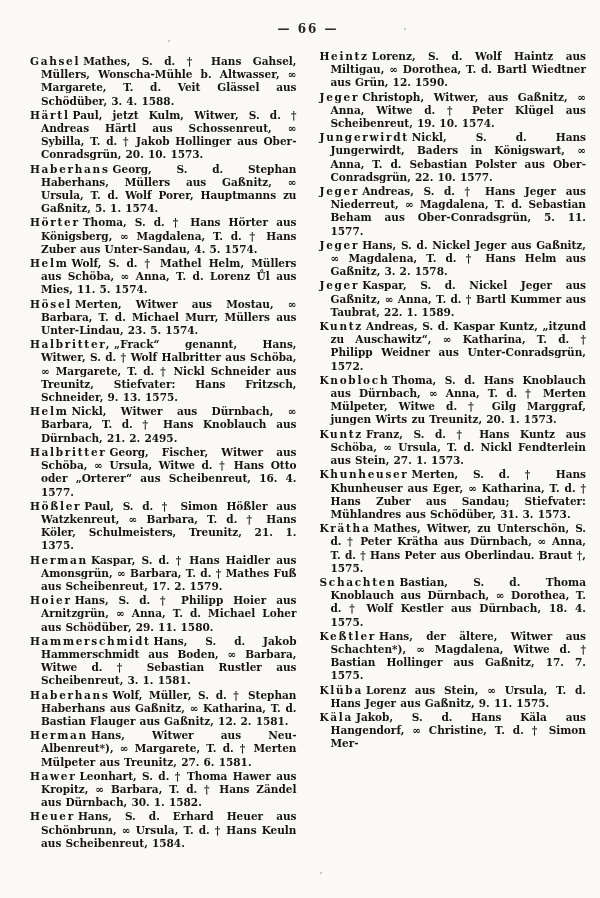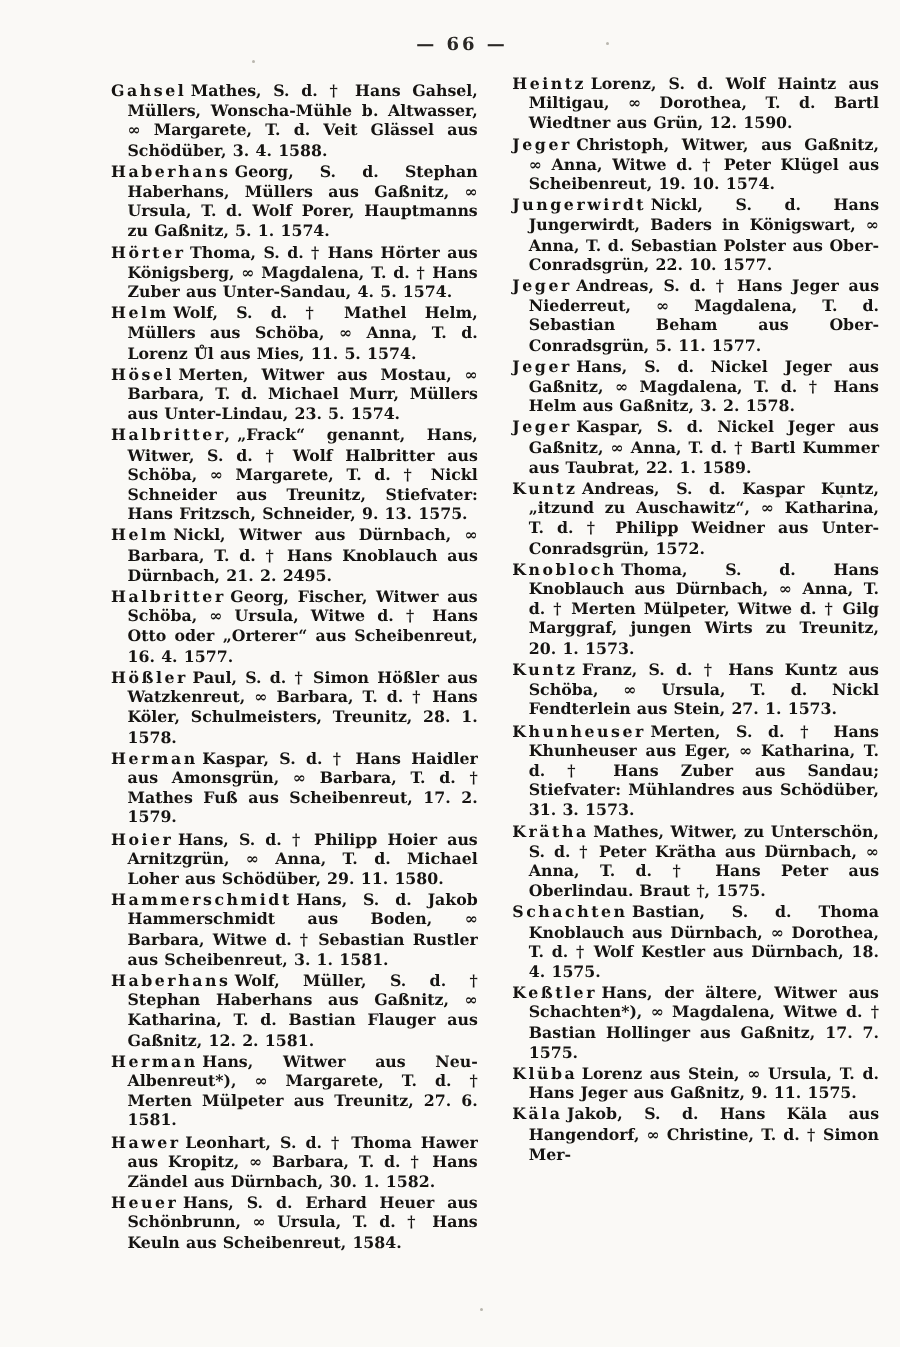--- a/index.html
+++ b/index.html
@@ -22,21 +22,20 @@
     text-align: center;
     font-size: 12px;
     font-weight: bold;
     letter-spacing: 2px;
     color: #2a2825;
     margin: 2px 0 14px 0;
   }
   .columns {
     display: flex;
     gap: 23px;
-    margin-left: 44px;
   }
   .column {
     width: 278px;
     box-sizing: border-box;
   }
   .column.left { padding-top: 5px; }
   .entry {
     margin: 0 0 1px 0;
     padding-left: 11px;
     text-indent: -11px;
@@ -64,36 +63,37 @@
 
 <div class="page">
   <div class="page-header">— 66 —</div>
 
   <div class="columns">
 
     <div class="column left">
 
         <p class="entry"><span class="surname">Gahsel</span><span class="entry-text">Mathes, S. d. † Hans Gahsel, Müllers, Wonscha-Mühle b. Altwasser, ∞ Margarete, T. d. Veit Glässel aus Schödüber, 3. 4. 1588.</span></p>
 
+        <p class="entry"><span class="surname">Härtl</span><span class="entry-text">Paul, jetzt Kulm, Witwer, S. d. † Andreas Härtl aus Schossenreut, ∞ Sybilla, T. d. † Jakob Hollinger aus Ober-Conradsgrün, 20. 10. 1573.</span></p>
 
         <p class="entry"><span class="surname">Haberhans</span><span class="entry-text">Georg, S. d. Stephan Haberhans, Müllers aus Gaßnitz, ∞ Ursula, T. d. Wolf Porer, Hauptmanns zu Gaßnitz, 5. 1. 1574.</span></p>
 
         <p class="entry"><span class="surname">Hörter</span><span class="entry-text">Thoma, S. d. † Hans Hörter aus Königsberg, ∞ Magdalena, T. d. † Hans Zuber aus Unter-Sandau, 4. 5. 1574.</span></p>
 
         <p class="entry"><span class="surname">Helm</span><span class="entry-text">Wolf, S. d. † Mathel Helm, Müllers aus Schöba, ∞ Anna, T. d. Lorenz Ůl aus Mies, 11. 5. 1574.</span></p>
 
         <p class="entry"><span class="surname">Hösel</span><span class="entry-text">Merten, Witwer aus Mostau, ∞ Barbara, T. d. Michael Murr, Müllers aus Unter-Lindau, 23. 5. 1574.</span></p>
 
         <p class="entry"><span class="surname">Halbritter,</span><span class="entry-text">„Frack“ genannt, Hans, Witwer, S. d. † Wolf Halbritter aus Schöba, ∞ Margarete, T. d. † Nickl Schneider aus Treunitz, Stiefvater: Hans Fritzsch, Schneider, 9. 13. 1575.</span></p>
 
         <p class="entry"><span class="surname">Helm</span><span class="entry-text">Nickl, Witwer aus Dürnbach, ∞ Barbara, T. d. † Hans Knoblauch aus Dürnbach, 21. 2. 2495.</span></p>
 
         <p class="entry"><span class="surname">Halbritter</span><span class="entry-text">Georg, Fischer, Witwer aus Schöba, ∞ Ursula, Witwe d. † Hans Otto oder „Orterer“ aus Scheibenreut, 16. 4. 1577.</span></p>
 
-        <p class="entry"><span class="surname">Hößler</span><span class="entry-text">Paul, S. d. † Simon Hößler aus Watzkenreut, ∞ Barbara, T. d. † Hans Köler, Schulmeisters, Treunitz, 28. 1. 1578.</span></p>
+        <p class="entry"><span class="surname">Hößler</span><span class="entry-text">Paul, S. d. † Simon Hößler aus Watzkenreut, ∞ Barbara, T. d. † Hans Köler, Schulmeisters, Treunitz, 21. 1. 1375.</span></p>
 
         <p class="entry"><span class="surname">Herman</span><span class="entry-text">Kaspar, S. d. † Hans Haidler aus Amonsgrün, ∞ Barbara, T. d. † Mathes Fuß aus Scheibenreut, 17. 2. 1579.</span></p>
 
         <p class="entry"><span class="surname">Hoier</span><span class="entry-text">Hans, S. d. † Philipp Hoier aus Arnitzgrün, ∞ Anna, T. d. Michael Loher aus Schödüber, 29. 11. 1580.</span></p>
 
         <p class="entry"><span class="surname">Hammerschmidt</span><span class="entry-text">Hans, S. d. Jakob Hammerschmidt aus Boden, ∞ Barbara, Witwe d. † Sebastian Rustler aus Scheibenreut, 3. 1. 1581.</span></p>
 
         <p class="entry"><span class="surname">Haberhans</span><span class="entry-text">Wolf, Müller, S. d. † Stephan Haberhans aus Gaßnitz, ∞ Katharina, T. d. Bastian Flauger aus Gaßnitz, 12. 2. 1581.</span></p>
 
         <p class="entry"><span class="surname">Herman</span><span class="entry-text">Hans, Witwer aus Neu-Albenreut*), ∞ Margarete, T. d. † Merten Mülpeter aus Treunitz, 27. 6. 1581.</span></p>

